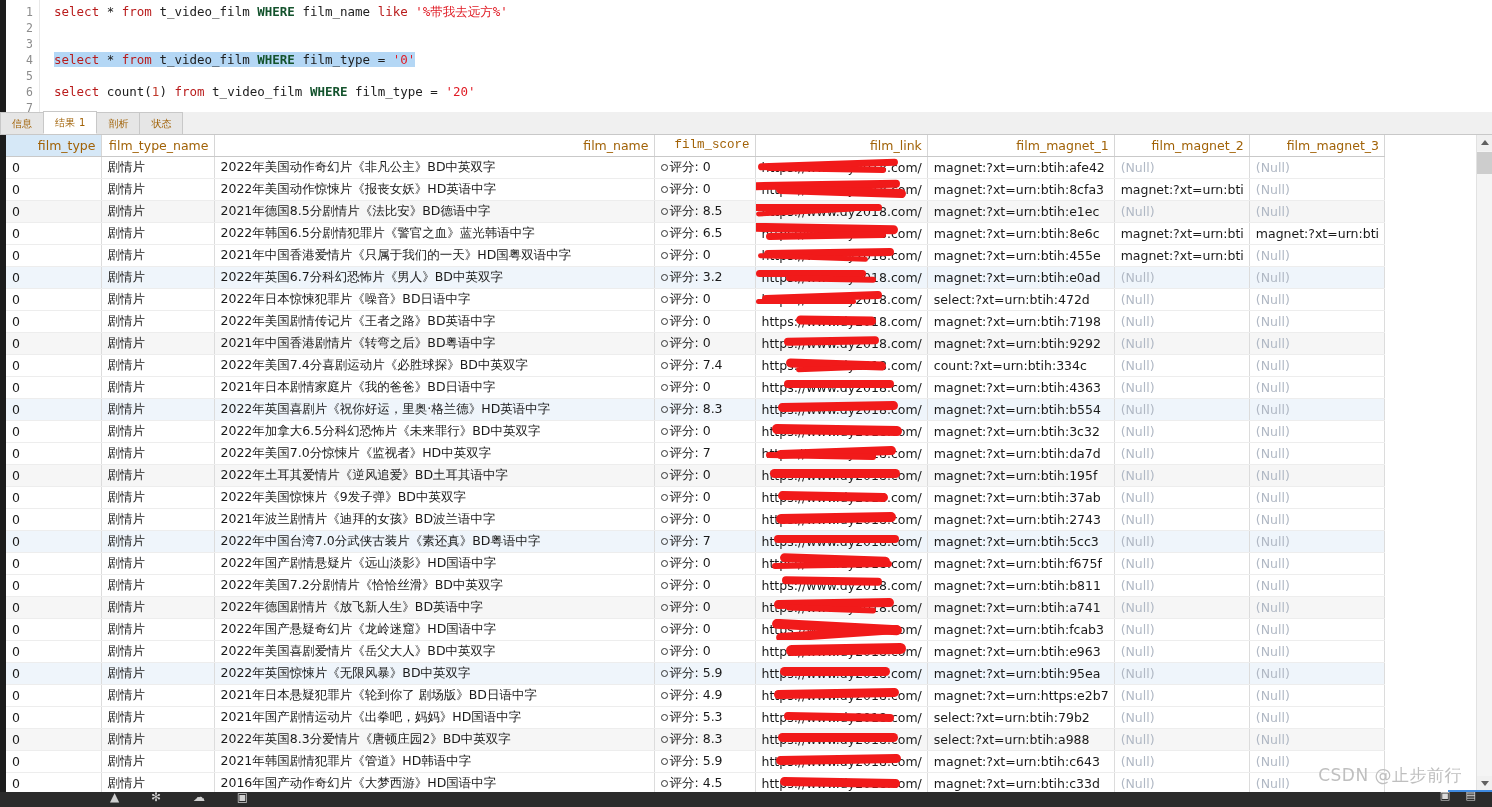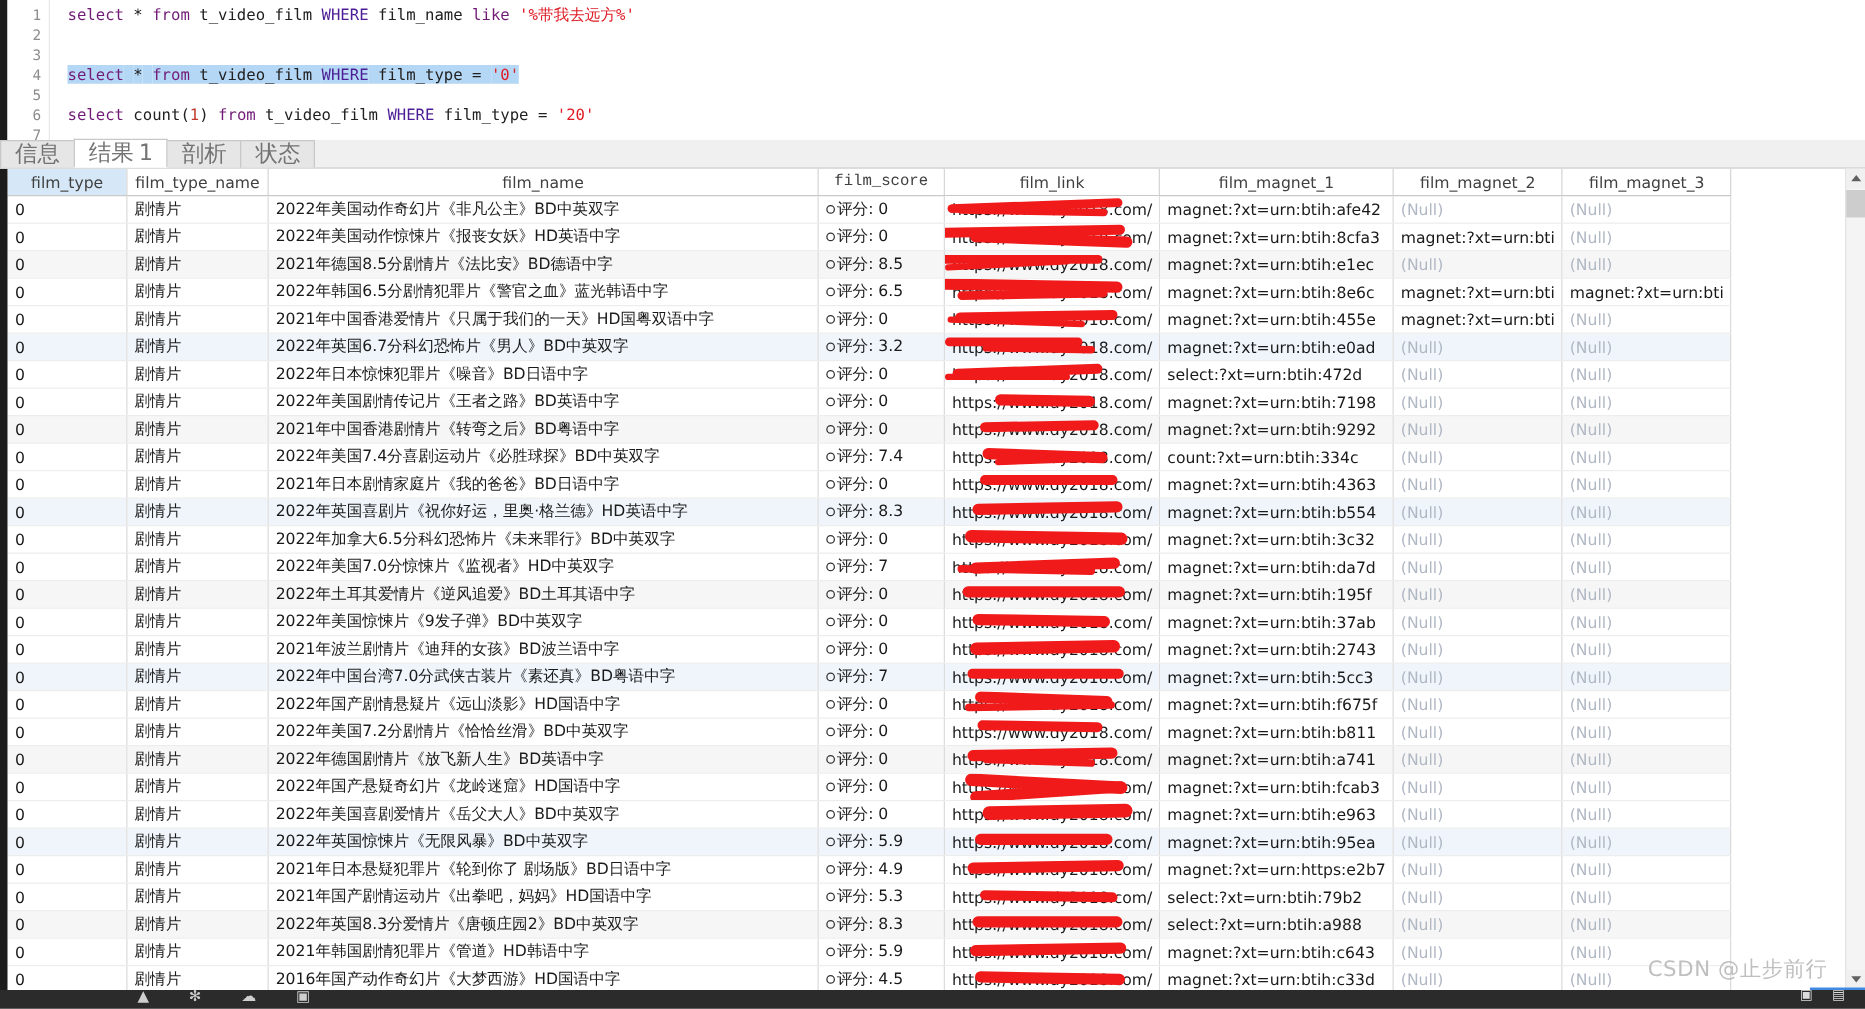--- a/index.html
+++ b/index.html
@@ -35,40 +35,40 @@
     font-size: 11.5px;
   }
   #code {
     flex: 1; padding-top: 4px; padding-left: 14px;
     font-family: "DejaVu Sans Mono", "Liberation Mono", monospace;
     font-size: 12.5px;
     white-space: pre;
   }
   .code-line { height: 16px; line-height: 16px; }
   .code-line .seg { white-space: pre; }
-  .kw      { color: #701a75; }
-  .kw2     { color: #4c1d95; }
+  .kw      { color: #b91c1c; }
+  .kw2     { color: #14532d; font-weight: bold; }
   .plain   { color: #202020; }
   .str     { color: #e01b24; }
   .num     { color: #c0392b; }
   .sel-line .seg { background: #b4d7f5; }
 
   
   #tabstrip {
     position: absolute; left: 0; top: 112px;
     width: 1492px; height: 23px;
     background: #f0f0f0;
     border-bottom: 1px solid #c8c8c8;
     display: flex; align-items: flex-end;
     padding-left: 0px;
   }
   .tab {
     height: 22px; line-height: 22px;
     padding: 0 11px;
-    font-size: 18px; color: #737373;
+    font-size: 10px; color: #a16207;
     background: #e6e6e6;
     border: 1px solid #c8c8c8;
     border-bottom: none;
     margin-right: -1px;
     cursor: default;
   }
   .tab.active {
     background: #ffffff;
     height: 23px; line-height: 22px;
     border-bottom: 1px solid #ffffff;
@@ -92,26 +92,26 @@
     table-layout: fixed;
     position: absolute; left: 6px; top: 0;
     font-size: 12.5px;
     color: #1a1a1a;
   }
   table.grid th {
     background: #ffffff;
     border-right: 1px solid #d6d6d6;
     border-bottom: 1px solid #c9c9c9;
     font-weight: normal;
-    text-align: center;
+    text-align: right;
     padding: 2px 5px 2px 6px;
     height: 21px;
     white-space: nowrap;
     overflow: hidden;
-    color: #404040;
+    color: #a16207;
     font-size: 12.5px;
   }
   table.grid th.hl { background: #d6e8f7; }
   table.grid td {
     border-right: 1px solid #dcdcdc;
     border-bottom: 1px solid #ededed;
     padding: 1px 5px 1px 6px;
     height: 22px;
     white-space: nowrap;
     overflow: hidden;

